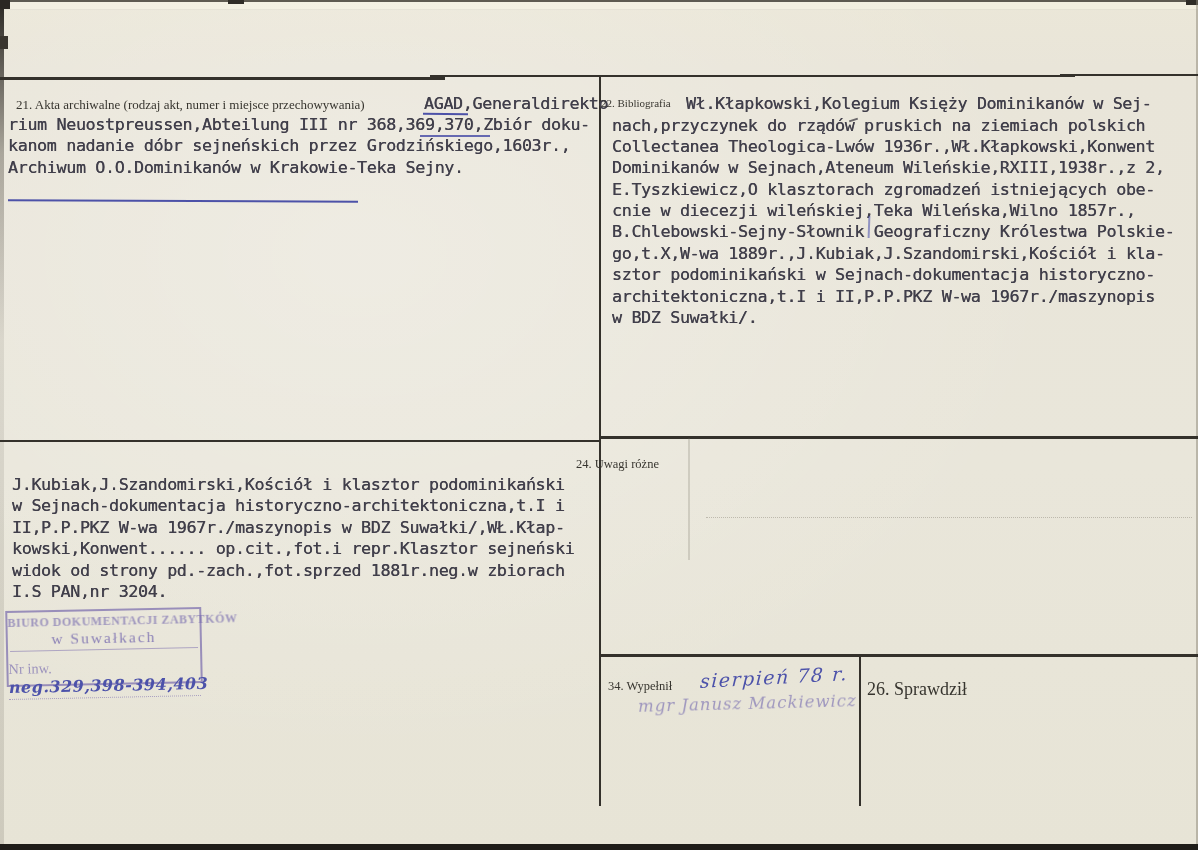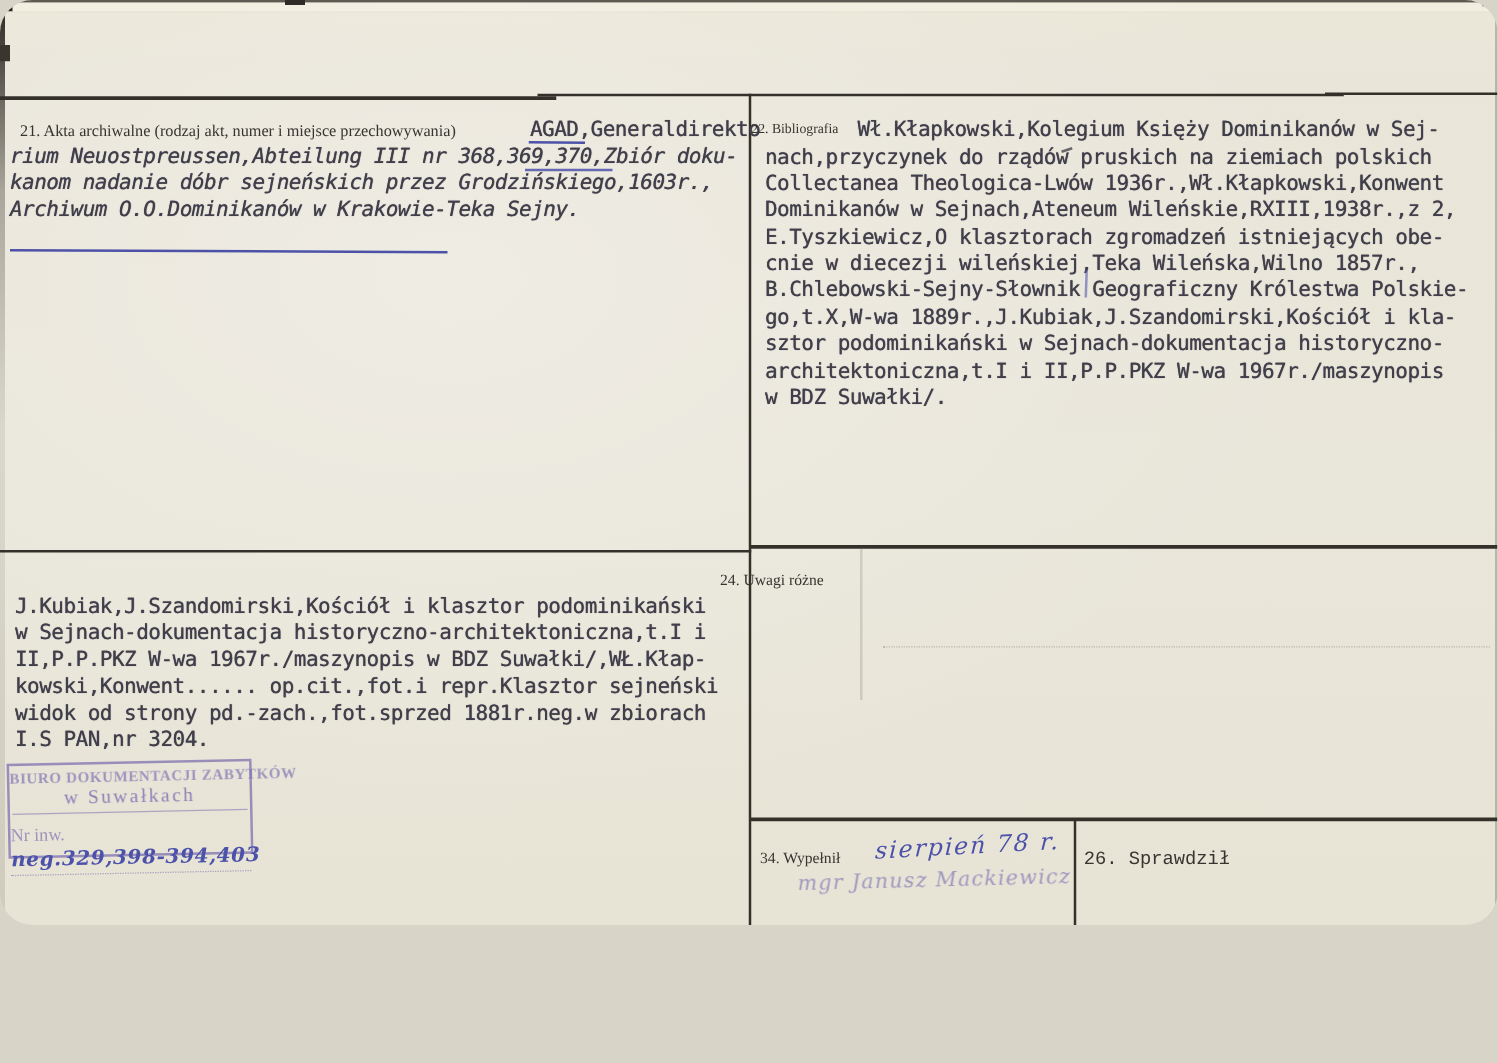--- a/index.html
+++ b/index.html
@@ -1,21 +1,21 @@
 <!DOCTYPE html>
 <html><head>
 <meta charset="utf-8">
 <style>
   html,body{margin:0;padding:0;background:#d8d4c8;}
   #card{
-    position:relative;width:1198px;height:740px;overflow:hidden;
+    position:relative;width:1198px;height:850px;overflow:hidden;
     background:
       radial-gradient(ellipse at 30% 30%, rgba(255,255,255,0.25), rgba(0,0,0,0) 60%),
       linear-gradient(180deg,#ebe7d8 0%,#e9e5d9 8%,#e9e6da 55%,#e7e4d6 100%);
-    font-family:"Liberation Serif",serif;color:#37352f;border-radius:26px;
+    font-family:"Liberation Serif",serif;color:#37352f;
   }
   .abs{position:absolute;}
   .label{font-family:"Liberation Serif",serif;font-size:13px;color:#37352f;white-space:nowrap;}
   .typed{font-family:"DejaVu Sans Mono",monospace;font-size:16.7px;line-height:21.4px;
          color:#403e4a;white-space:pre;letter-spacing:-0.35px;
          text-shadow:0 0 0.6px rgba(64,62,74,0.85),0.4px 0 0 rgba(64,62,74,0.3);}
   .tline{height:21.4px;}
   .rule{background:#34312b;}
   .ink{background:#4d52a8;}
   .hand{font-family:"DejaVu Serif",serif;font-style:italic;color:#4c52aa;white-space:nowrap;}
@@ -44,21 +44,21 @@
   <div class="abs rule" style="left:0;top:439.5px;width:601px;height:2.6px;"></div>
   <div class="abs rule" style="left:600px;top:435.5px;width:598px;height:3px;"></div>
   <div class="abs rule" style="left:600px;top:654px;width:598px;height:2.6px;"></div>
   <div class="abs rule" style="left:859px;top:656px;width:2.2px;height:150px;"></div>
 
   <div class="abs" style="left:688px;top:438px;width:1.5px;height:122px;background:rgba(110,104,92,0.22);"></div>
   <div class="abs" style="left:706px;top:517px;width:486px;height:0;border-top:1px dotted rgba(95,90,78,0.32);"></div>
 
   <div class="abs label" style="left:16px;top:97px;">21. Akta archiwalne (rodzaj akt, numer i miejsce przechowywania)</div>
   <div class="abs typed" style="left:424px;top:93px;">AGAD,Generaldirekto</div>
-  <div class="abs typed" style="left:8px;top:114px;font-style:italic;"><div class="tline">rium Neuostpreussen,Abteilung III nr 368,369,370,Zbiór doku-</div><div class="tline">kanom nadanie dóbr sejneńskich przez Grodzińskiego,1603r.,</div><div class="tline">Archiwum O.O.Dominikanów w Krakowie-Teka Sejny.</div></div>
+  <div class="abs typed" style="left:8px;top:114px;"><div class="tline">rium Neuostpreussen,Abteilung III nr 368,369,370,Zbiór doku-</div><div class="tline">kanom nadanie dóbr sejneńskich przez Grodzińskiego,1603r.,</div><div class="tline">Archiwum O.O.Dominikanów w Krakowie-Teka Sejny.</div></div>
   <div class="abs ink" style="left:423px;top:113px;width:45px;height:2px;transform:rotate(0.6deg);"></div>
   <div class="abs ink" style="left:420px;top:135px;width:70px;height:1.8px;opacity:0.85;"></div>
   <div class="abs ink" style="left:8px;top:200px;width:350px;height:2.2px;transform:rotate(0.25deg);"></div>
 
   <div class="abs label" style="left:601px;top:97px;font-size:11px;">22. Bibliografia</div>
   <div class="abs typed" style="left:686px;top:93px;">Wł.Kłapkowski,Kolegium Księży Dominikanów w Sej-</div>
   <div class="abs typed" style="left:612px;top:114.5px;"><div class="tline">nach,przyczynek do rządów pruskich na ziemiach polskich</div><div class="tline">Collectanea Theologica-Lwów 1936r.,Wł.Kłapkowski,Konwent</div><div class="tline">Dominikanów w Sejnach,Ateneum Wileńskie,RXIII,1938r.,z 2,</div><div class="tline">E.Tyszkiewicz,O klasztorach zgromadzeń istniejących obe-</div><div class="tline">cnie w diecezji wileńskiej,Teka Wileńska,Wilno 1857r.,</div><div class="tline">B.Chlebowski-Sejny-Słownik Geograficzny Królestwa Polskie-</div><div class="tline">go,t.X,W-wa 1889r.,J.Kubiak,J.Szandomirski,Kościół i kla-</div><div class="tline">sztor podominikański w Sejnach-dokumentacja historyczno-</div><div class="tline">architektoniczna,t.I i II,P.P.PKZ W-wa 1967r./maszynopis</div><div class="tline">w BDZ Suwałki/.</div></div>
   <div class="abs" style="left:868px;top:216px;width:2.4px;height:22px;background:rgba(84,90,176,0.6);transform:rotate(2deg);"></div>
   <div class="abs" style="left:849px;top:119px;width:9px;height:2px;background:rgba(60,58,66,0.75);transform:rotate(-18deg);"></div>
 
@@ -74,16 +74,16 @@
     <div class="abs" style="left:0px;top:47px;width:192px;border-bottom:1.6px dotted rgba(125,112,175,0.6);padding-bottom:2px;">
       <span class="stamp-ink" style="font-size:14.5px;opacity:0.8;">Nr inw.</span>
       <span class="hand" style="font-size:16px;font-weight:bold;letter-spacing:0.5px;">neg.329,398-394,403</span>
     </div>
   </div>
 
   <div class="abs label" style="left:608px;top:679px;font-size:12.5px;">34. Wypełnił</div>
   <div class="abs hand" style="left:700px;top:666px;font-size:19px;letter-spacing:1.5px;transform:rotate(-3deg) skewX(-6deg);">sierpień 78 r.</div>
   <div class="abs hand blur" style="left:638px;top:694px;font-size:16.5px;letter-spacing:1px;color:rgba(128,118,180,0.7);transform:rotate(-1.5deg);">mgr Janusz Mackiewicz</div>
 
-  <div class="abs label" style="left:867px;top:679px;font-size:15px;font-family:Liberation Mono, monospace;">26. Sprawdził</div>
+  <div class="abs label" style="left:867px;top:679px;font-size:18px;">26. Sprawdził</div>
 
 
 </div>
 
 </body></html>

